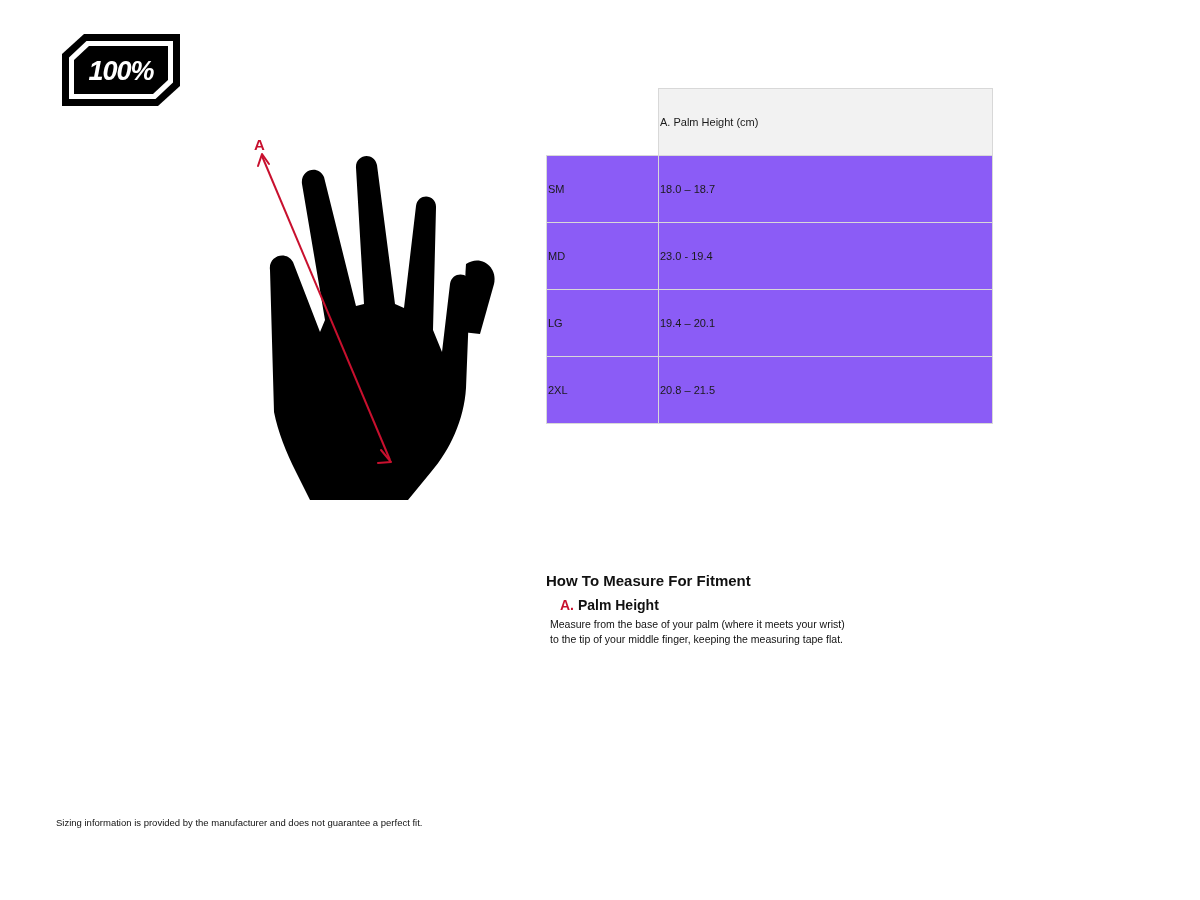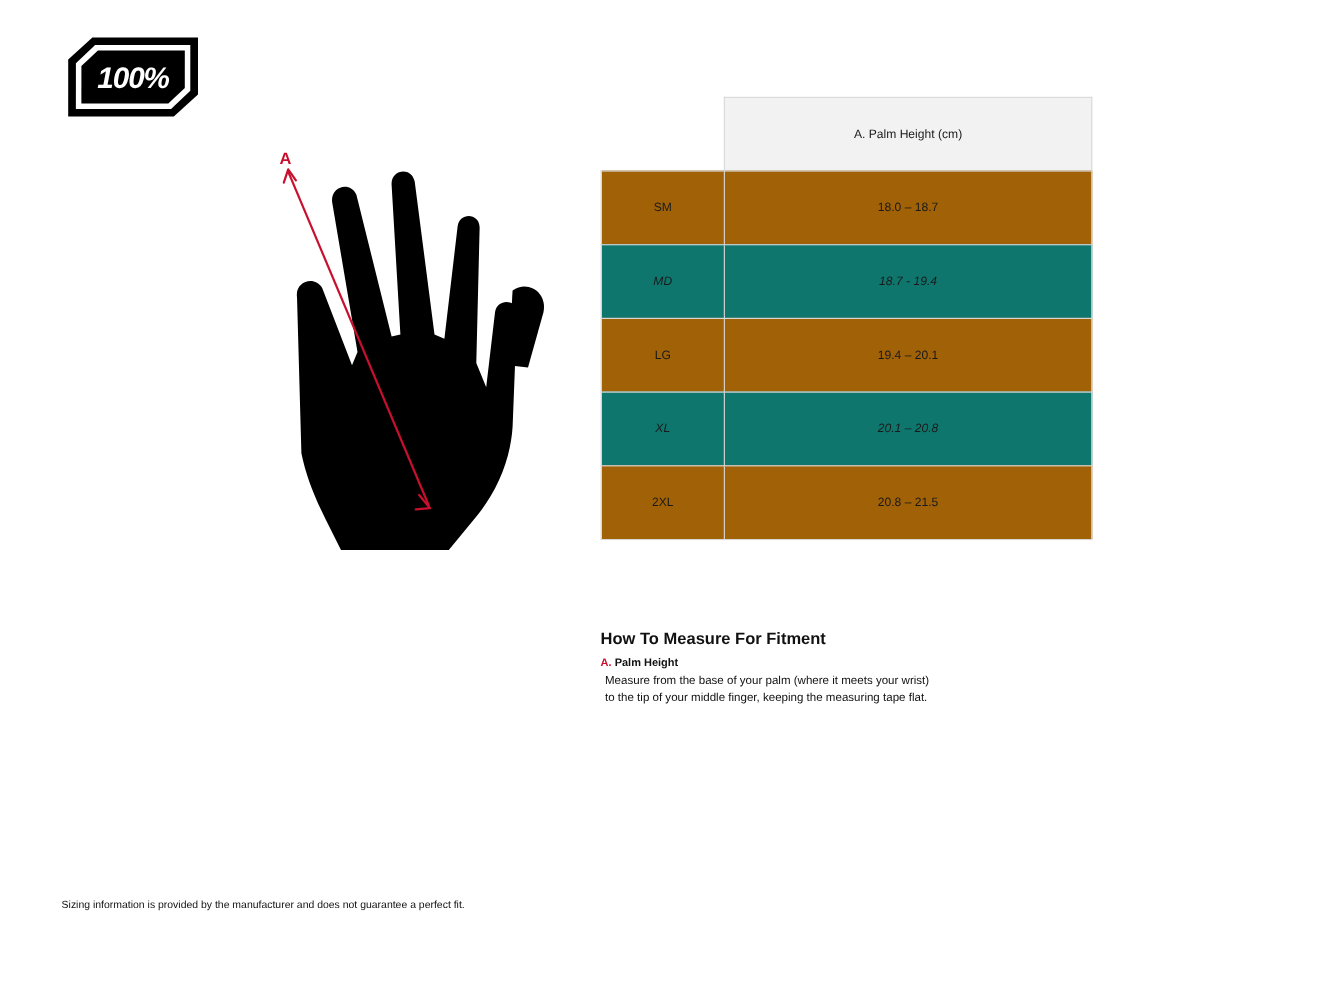--- a/index.html
+++ b/index.html
@@ -61,60 +61,60 @@
   }
 
   table.size-table {
     border-collapse: collapse;
     width: 446px;
     table-layout: fixed;
   }
   table.size-table th,
   table.size-table td {
     border: 1px solid #d8d8d8;
-    text-align: center;
+    text-align: left;
     font-size: 11px;
     color: #1a1a1a;
     height: 64px;
     vertical-align: middle;
     font-weight: normal;
   }
   table.size-table col.c1 { width: 112px; }
   table.size-table col.c2 { width: 334px; }
   thead th.corner {
     border: none;
     background: transparent;
   }
   thead th.head-cell {
     background: #f2f2f2;
     font-size: 11px;
     height: 50px;
     color: #1a1a1a;
   }
-  tbody tr.shade td { background: #a16207; }
-  tbody tr.plain td { background: #0f766e; font-style: italic; }
+  tbody tr.shade td { background: #8b5cf6; }
+  tbody tr.plain td { background: #8b5cf6; }
   tbody td.size-cell { font-size: 11px; }
 
   
   .measure-block {
     position: absolute;
     left: 546px;
     top: 572px;
     width: 310px;
   }
   .measure-head {
     font-size: 15px;
     font-weight: bold;
     color: #111;
     margin: 0 0 8px 0;
   }
   .measure-sub {
-    font-size: 10px;
-    font-weight: bold;
-    margin: 0 0 2px 0;
+    font-size: 14px;
+    font-weight: bold;
+    margin: 0 0 2px 14px;
     color: #111;
   }
   .measure-sub .letter { color: #c8102e; }
   .measure-body {
     font-size: 10.5px;
     line-height: 14.5px;
     color: #111;
     margin: 4px;
   }
 
@@ -202,29 +202,25 @@
         <th class="head-cell">A. Palm Height (cm)</th>
       </tr>
     </thead>
     <tbody>
       <tr class="shade">
         <td class="size-cell">SM</td>
         <td>18.0 – 18.7</td>
       </tr>
       <tr class="plain">
         <td class="size-cell">MD</td>
-        <td>18.7 - 19.4</td>
+        <td>23.0 - 19.4</td>
       </tr>
       <tr class="shade">
         <td class="size-cell">LG</td>
         <td>19.4 – 20.1</td>
-      </tr>
-      <tr class="plain">
-        <td class="size-cell">XL</td>
-        <td>20.1 – 20.8</td>
       </tr>
       <tr class="shade">
         <td class="size-cell">2XL</td>
         <td>20.8 – 21.5</td>
       </tr>
     </tbody>
   </table>
 </div>
 
 <div class="measure-block">

